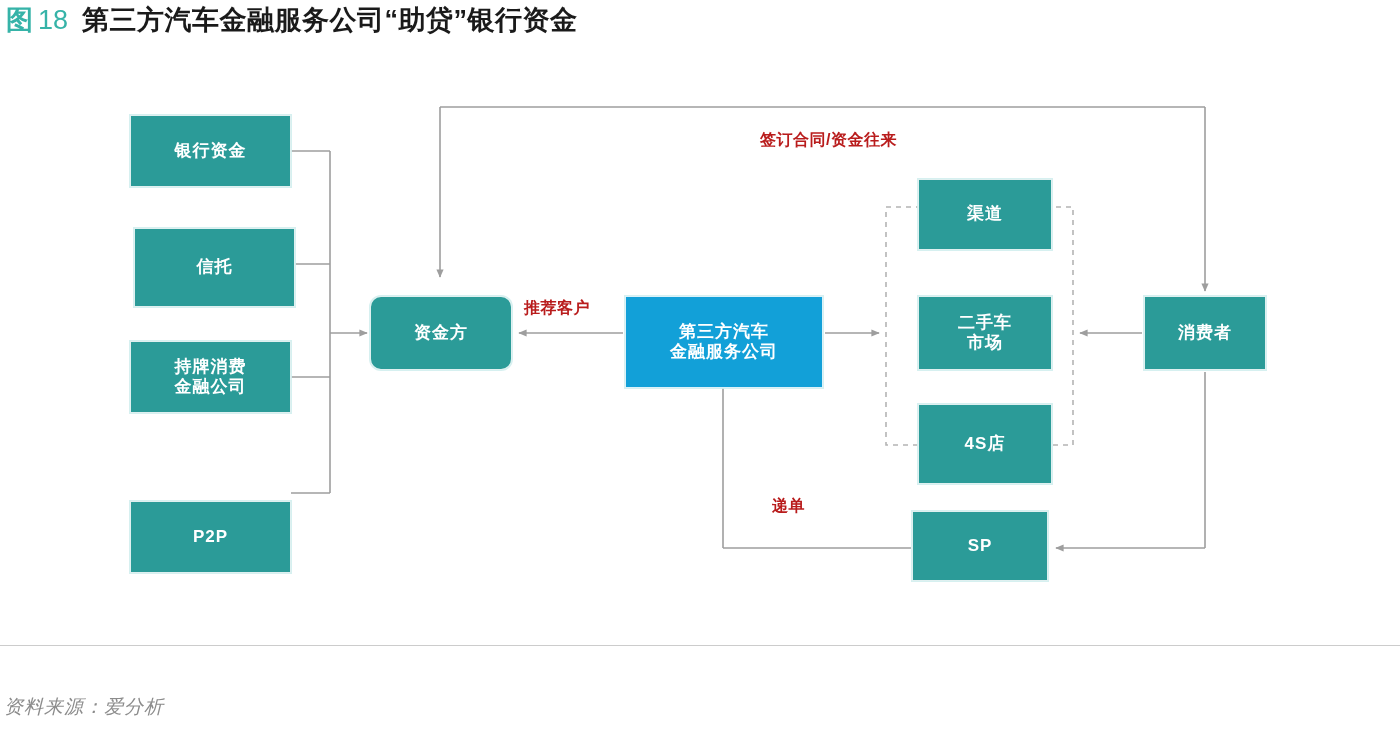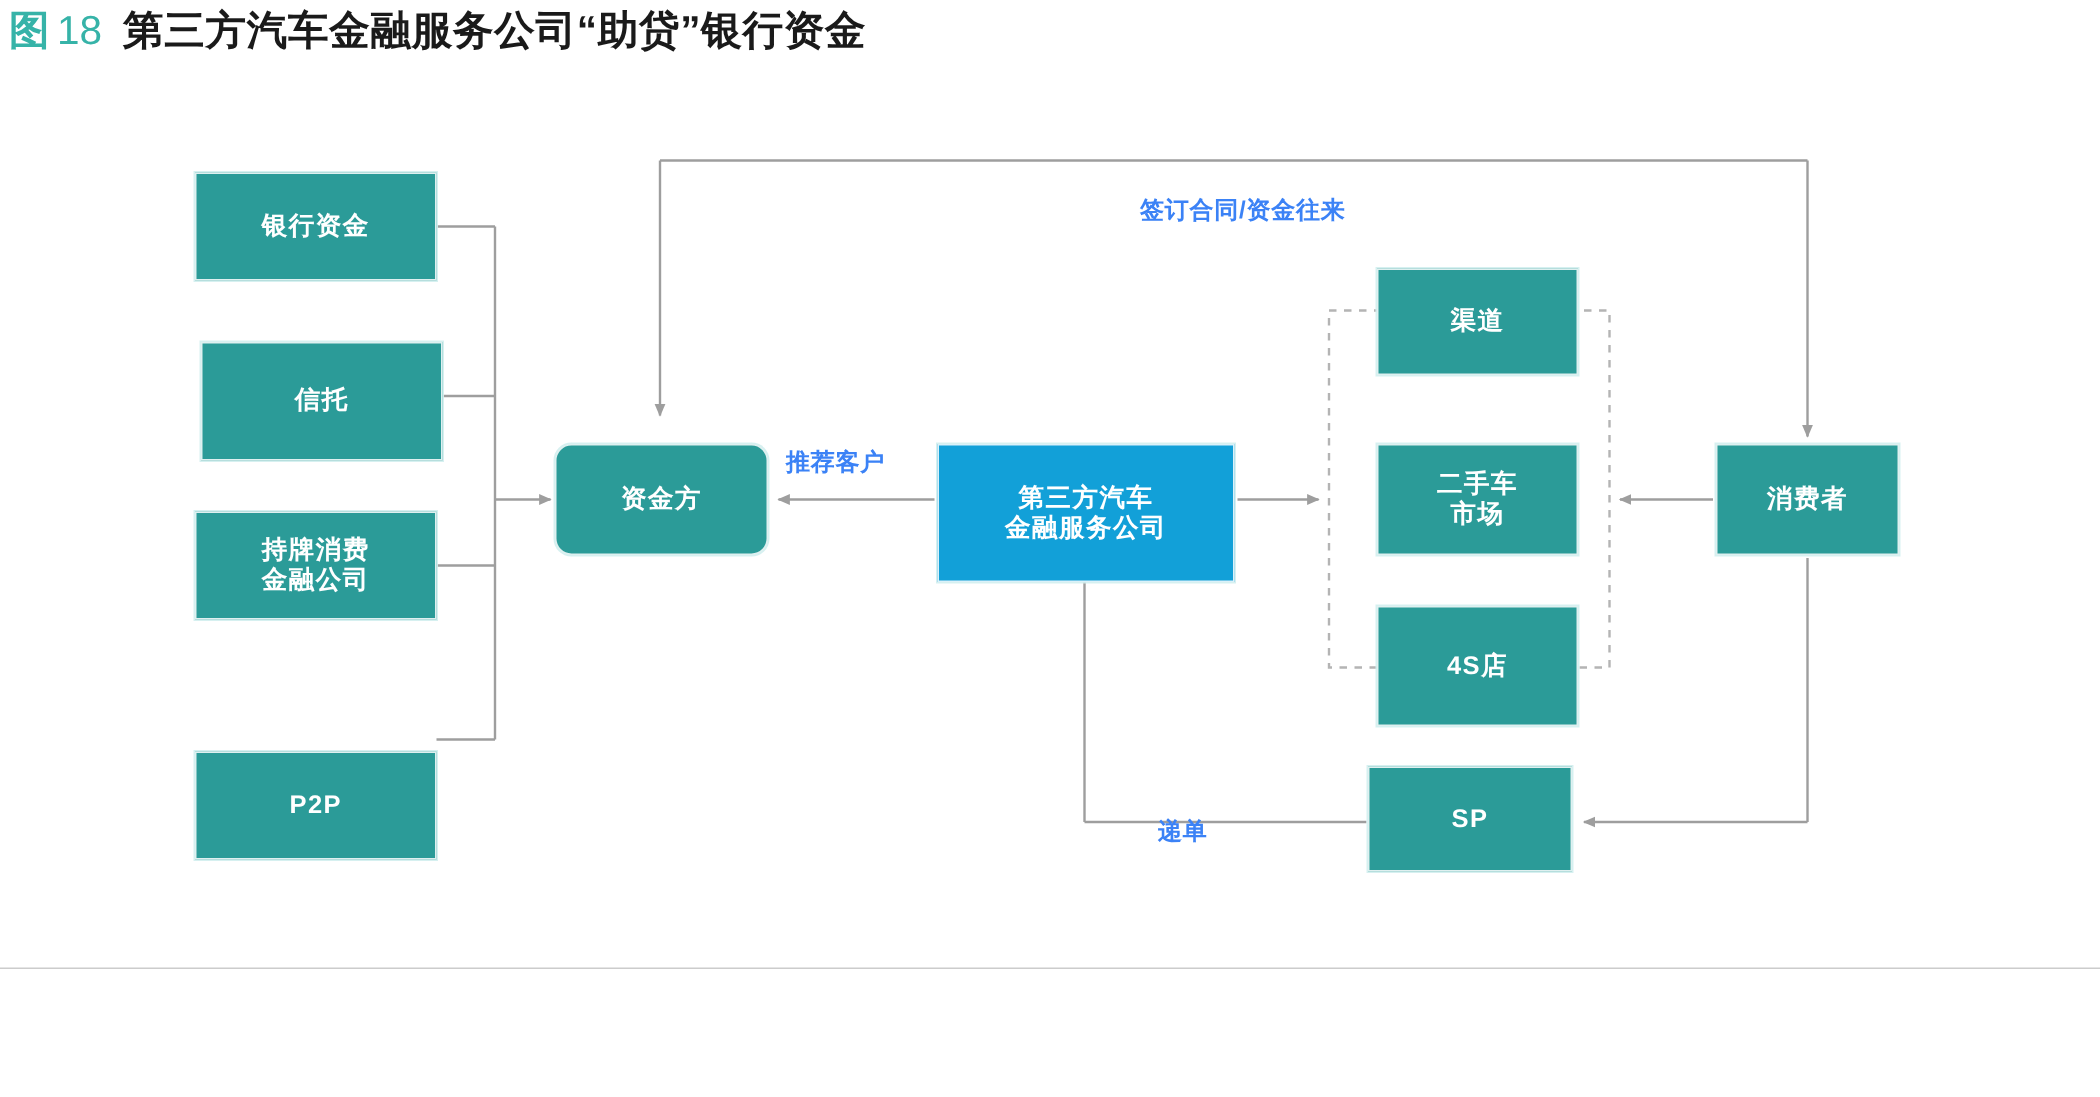--- a/index.html
+++ b/index.html
@@ -27,21 +27,21 @@
   }
   .node.teal{background:#2b9b98;}
   .node.blue{background:#12a0d8;}
   .node .lbl{white-space:pre-line;}
 
   
   svg.wires{position:absolute;left:0;top:0;width:1400px;height:731px;overflow:visible;}
 
   
   .elabel{
-    position:absolute;color:#3b82f6;font-weight:bold;font-size:16px;
+    position:absolute;color:#b91c1c;font-weight:bold;font-size:16px;
     white-space:nowrap;letter-spacing:0.5px;
   }
 
   
   .rule{position:absolute;left:0;top:645px;width:1400px;height:1px;background:#cccccc;}
   .source{
     position:absolute;left:4px;top:694px;font-style:italic;font-size:19px;
     color:#8c8c8c;letter-spacing:1px;white-space:nowrap;
   }
 </style>
@@ -145,17 +145,18 @@
   </div>
 
   <div class="node teal" style="left:912px;top:511px;width:136px;height:70px;">
     <span class="lbl">SP</span>
   </div>
 
   <div class="elabel" style="left:760px;top:130px;">签订合同/资金往来</div>
 
   <div class="elabel" style="left:524px;top:298px;">推荐客户</div>
 
-  <div class="elabel" style="left:772px;top:544px;text-align:center;">递单</div>
+  <div class="elabel" style="left:772px;top:496px;text-align:center;">递单</div>
 
   <div class="rule"></div>
+  <div class="source">资料来源：爱分析</div>
 
 </div>
 
 </body></html>

